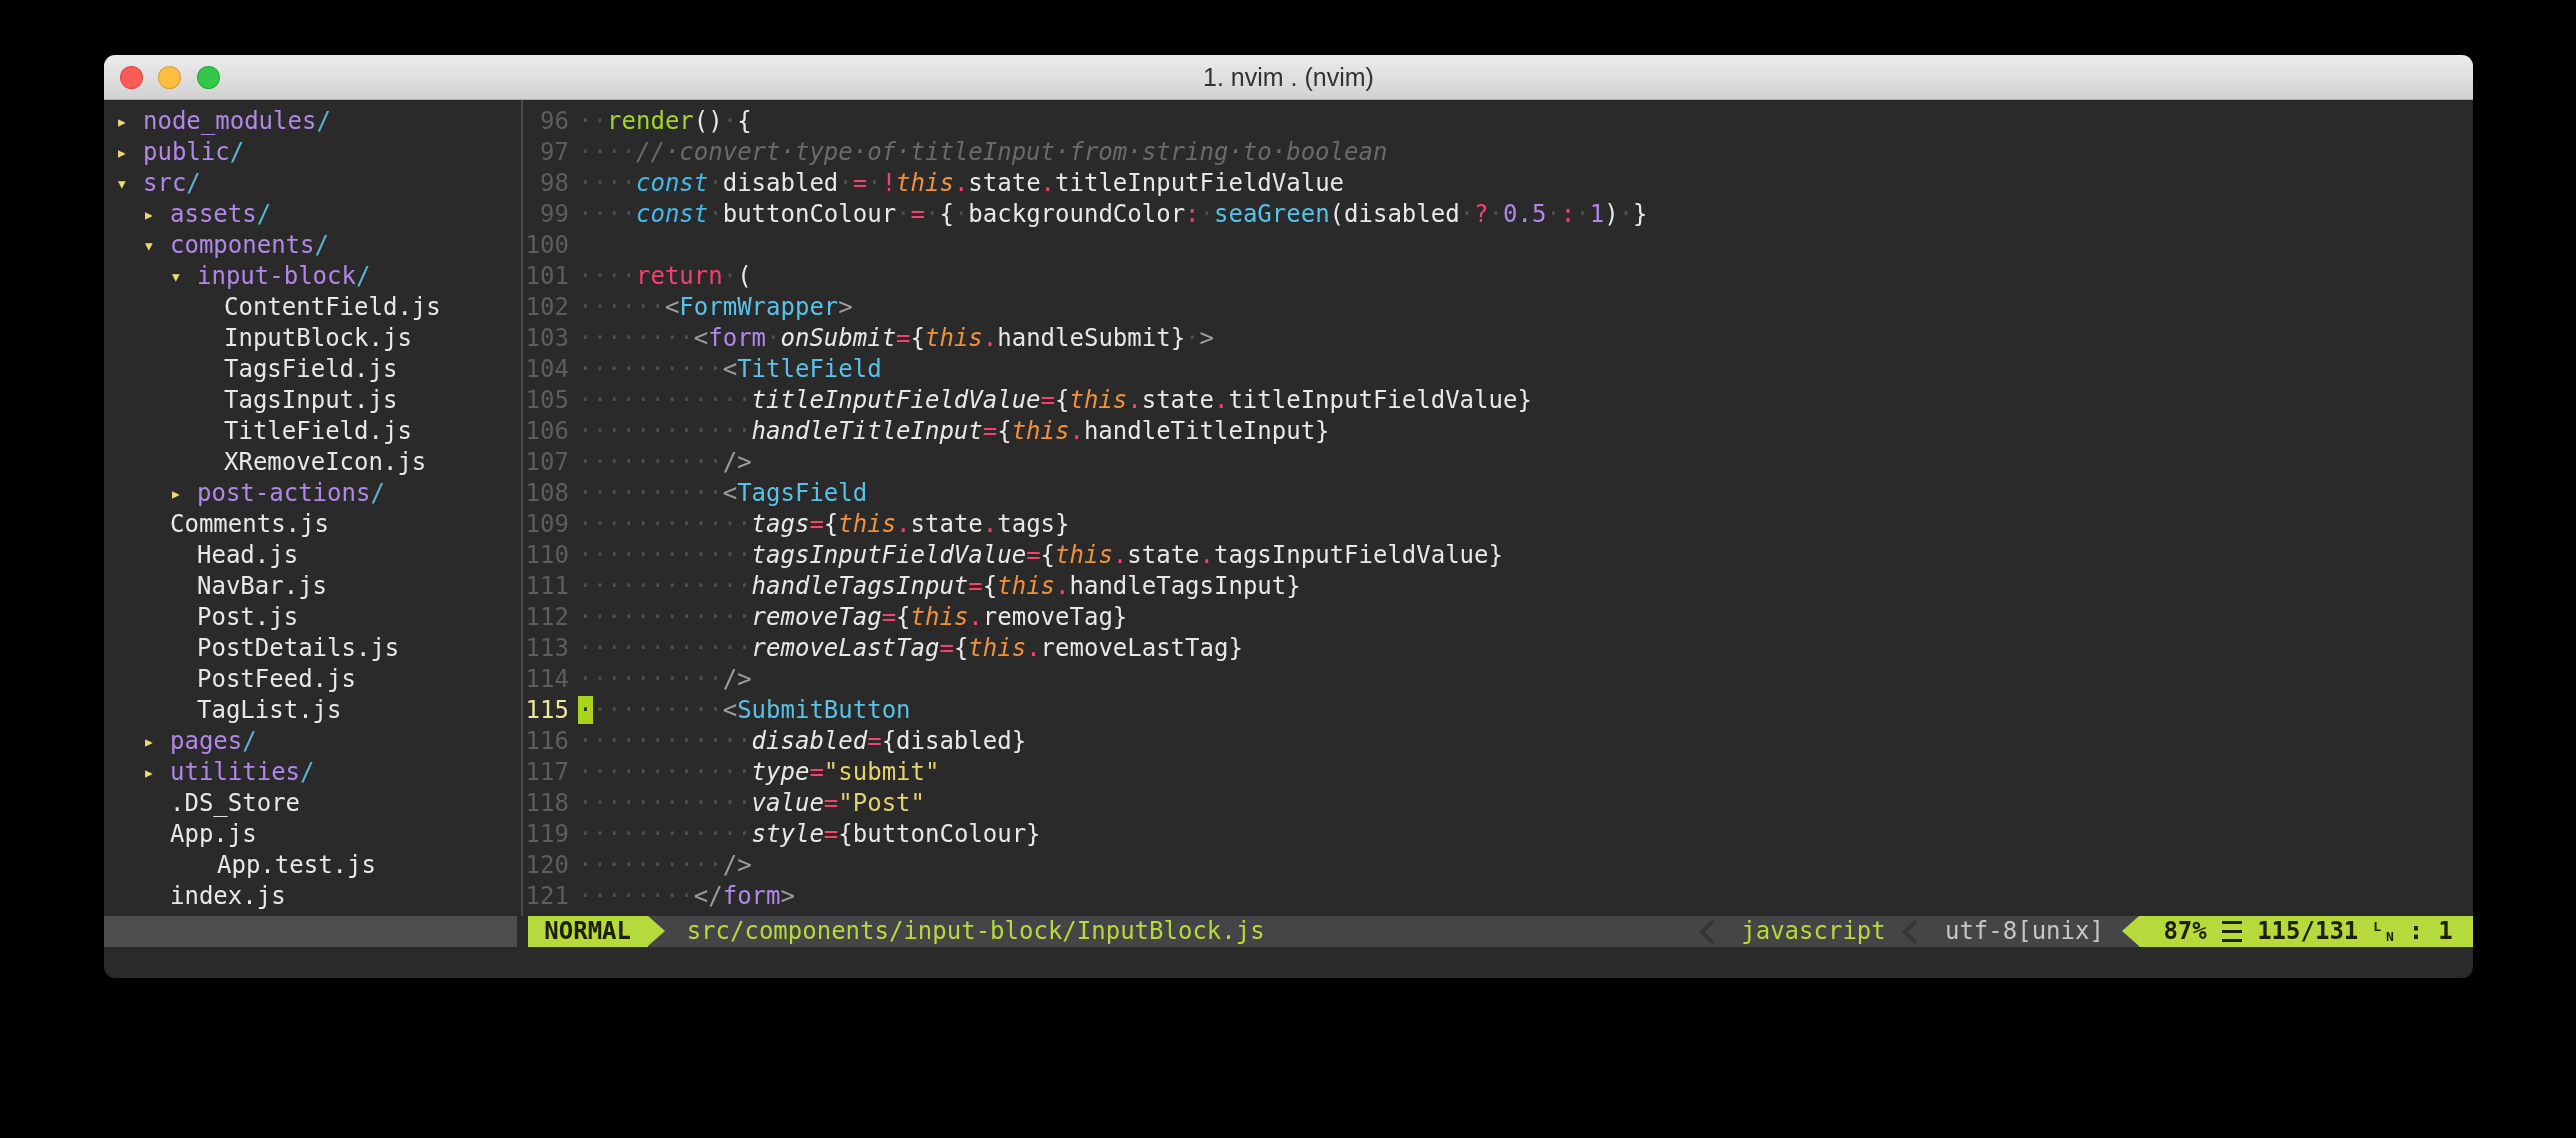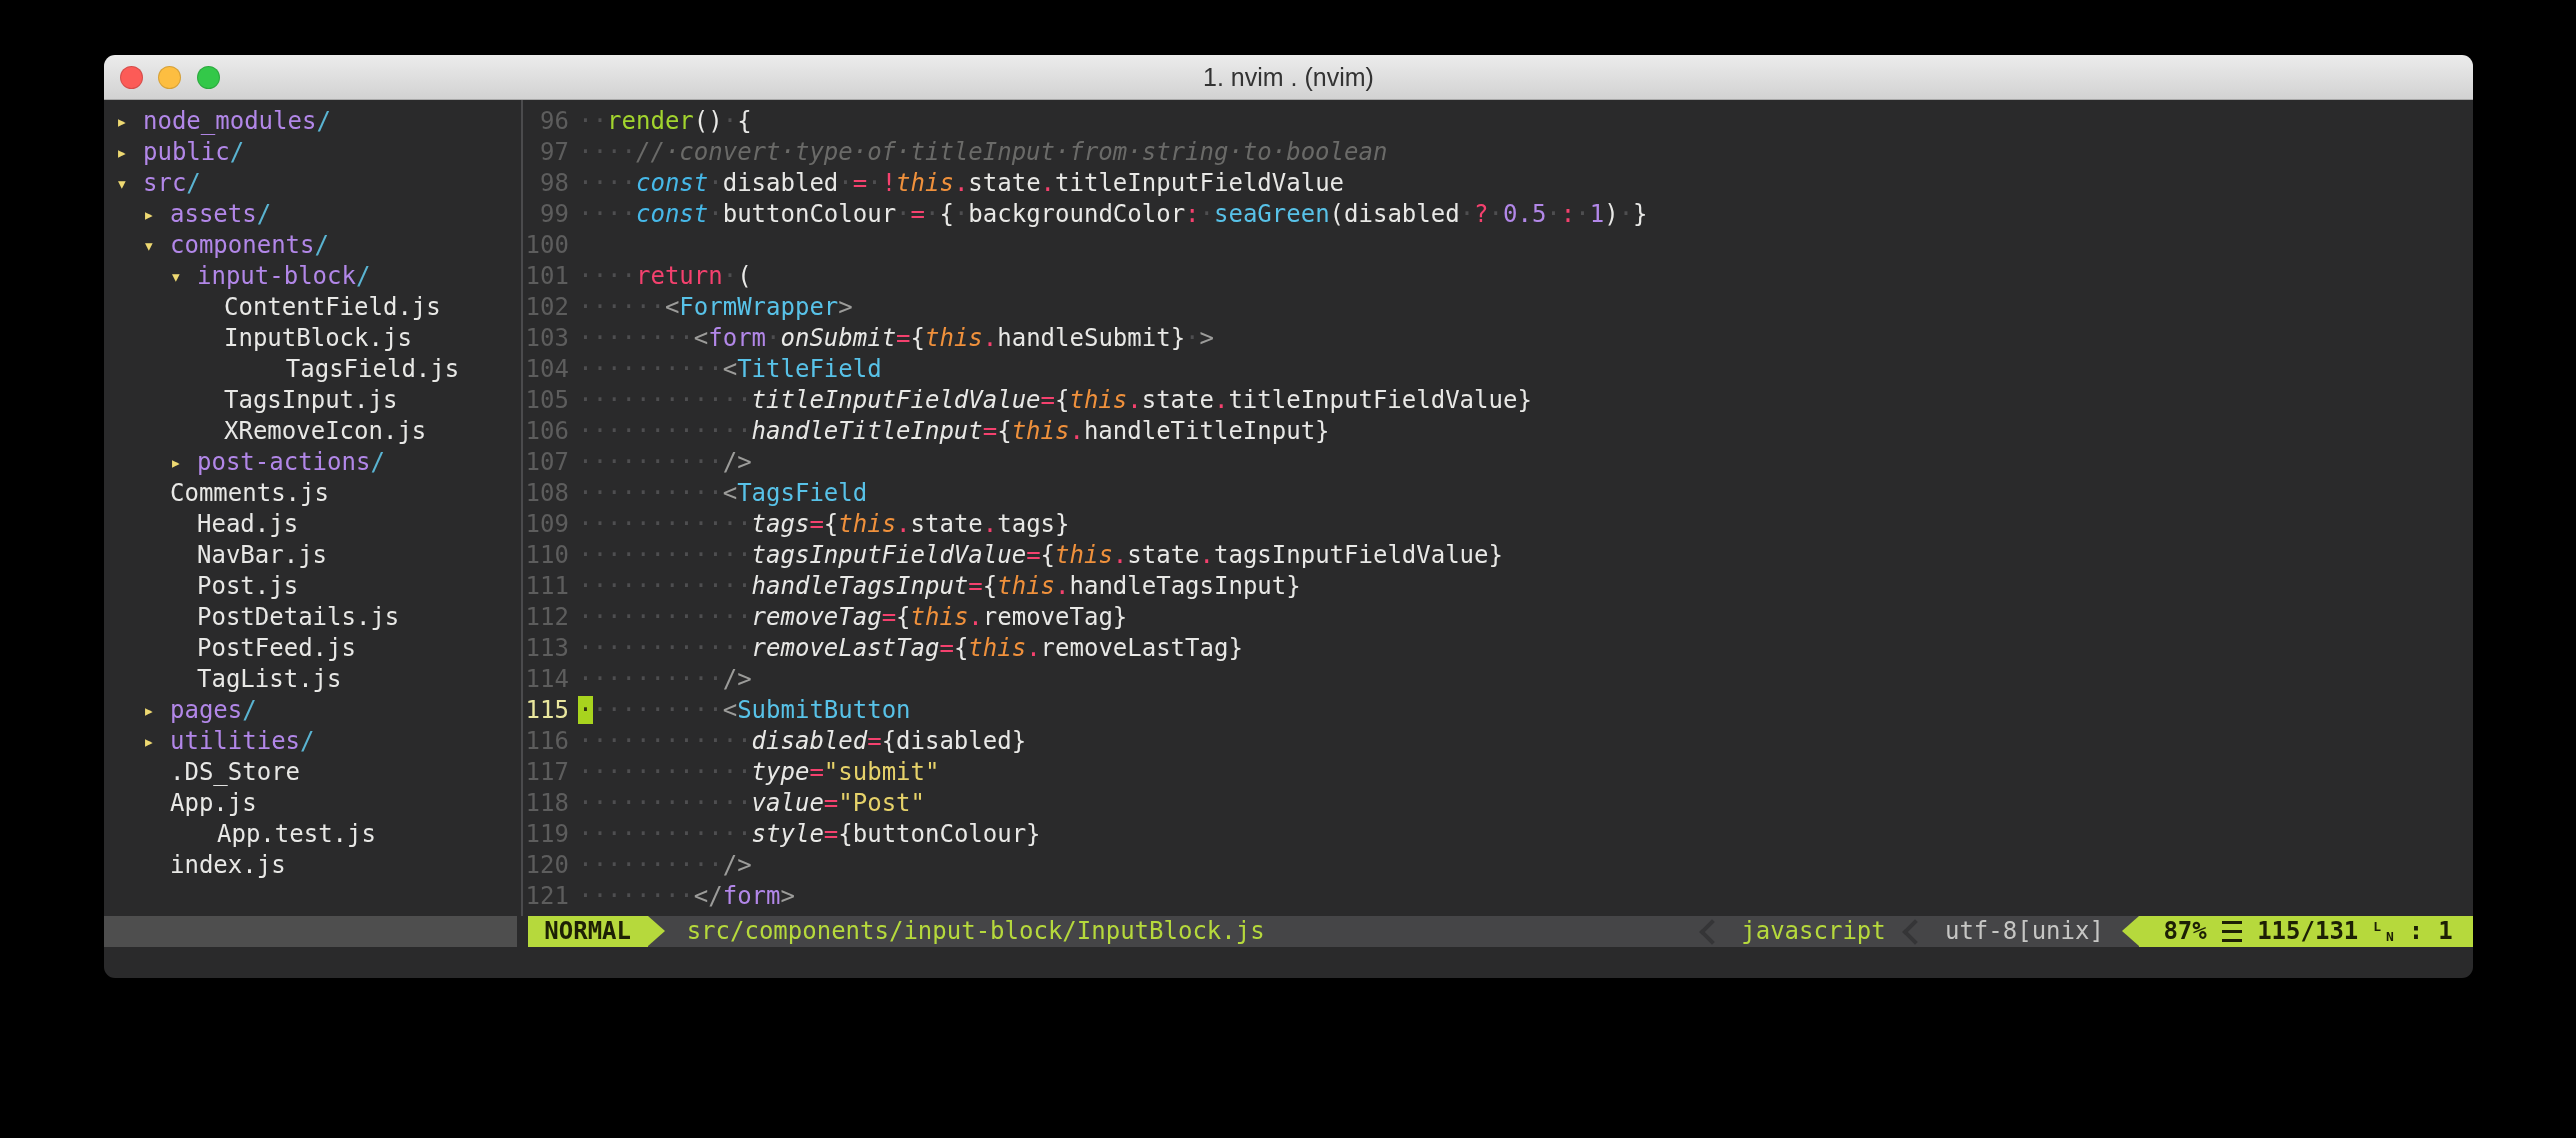--- a/index.html
+++ b/index.html
@@ -80,22 +80,23 @@
       <div class="content">
         <div class="tree" id="tree">
             <div class="trow" style="padding-left: 12px;"><span class="tarrow">▸</span><span class="tdir">node_modules</span><span class="tslash">/</span></div>
             <div class="trow" style="padding-left: 12px;"><span class="tarrow">▸</span><span class="tdir">public</span><span class="tslash">/</span></div>
             <div class="trow" style="padding-left: 12px;"><span class="tarrow">▾</span><span class="tdir">src</span><span class="tslash">/</span></div>
             <div class="trow" style="padding-left: 39px;"><span class="tarrow">▸</span><span class="tdir">assets</span><span class="tslash">/</span></div>
             <div class="trow" style="padding-left: 39px;"><span class="tarrow">▾</span><span class="tdir">components</span><span class="tslash">/</span></div>
             <div class="trow" style="padding-left: 66px;"><span class="tarrow">▾</span><span class="tdir">input-block</span><span class="tslash">/</span></div>
             <div class="trow" style="padding-left: 93px;"><span class="tarrow"></span><span class="tfile">ContentField.js</span></div>
             <div class="trow" style="padding-left: 93px;"><span class="tarrow"></span><span class="tfile">InputBlock.js</span></div>
-            <div class="trow" style="padding-left: 93px; justify-content: center;"><span class="tarrow"></span><span class="tfile">TagsField.js</span></div>
+            <div class="trow" style="padding-left: 93px;"><span class="tarrow"></span><span class="tfile">TagsField.js</span></div>
             <div class="trow" style="padding-left: 93px;"><span class="tarrow"></span><span class="tfile">TagsInput.js</span></div>
+            <div class="trow" style="padding-left: 93px;"><span class="tarrow"></span><span class="tfile">TitleField.js</span></div>
             <div class="trow" style="padding-left: 93px;"><span class="tarrow"></span><span class="tfile">XRemoveIcon.js</span></div>
             <div class="trow" style="padding-left: 66px;"><span class="tarrow">▸</span><span class="tdir">post-actions</span><span class="tslash">/</span></div>
             <div class="trow" style="padding-left: 66px; flex-direction: column;"><span class="tarrow"></span><span class="tfile">Comments.js</span></div>
             <div class="trow" style="padding-left: 66px;"><span class="tarrow"></span><span class="tfile">Head.js</span></div>
             <div class="trow" style="padding-left: 66px;"><span class="tarrow"></span><span class="tfile">NavBar.js</span></div>
             <div class="trow" style="padding-left: 66px;"><span class="tarrow"></span><span class="tfile">Post.js</span></div>
             <div class="trow" style="padding-left: 66px;"><span class="tarrow"></span><span class="tfile">PostDetails.js</span></div>
             <div class="trow" style="padding-left: 66px;"><span class="tarrow"></span><span class="tfile">PostFeed.js</span></div>
             <div class="trow" style="padding-left: 66px;"><span class="tarrow"></span><span class="tfile">TagList.js</span></div>
             <div class="trow" style="padding-left: 39px;"><span class="tarrow">▸</span><span class="tdir">pages</span><span class="tslash">/</span></div>

